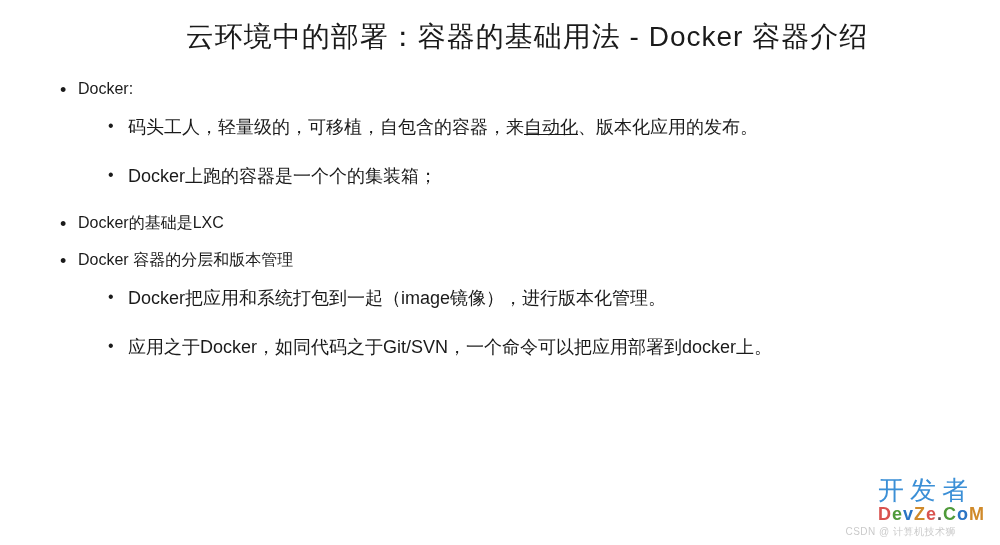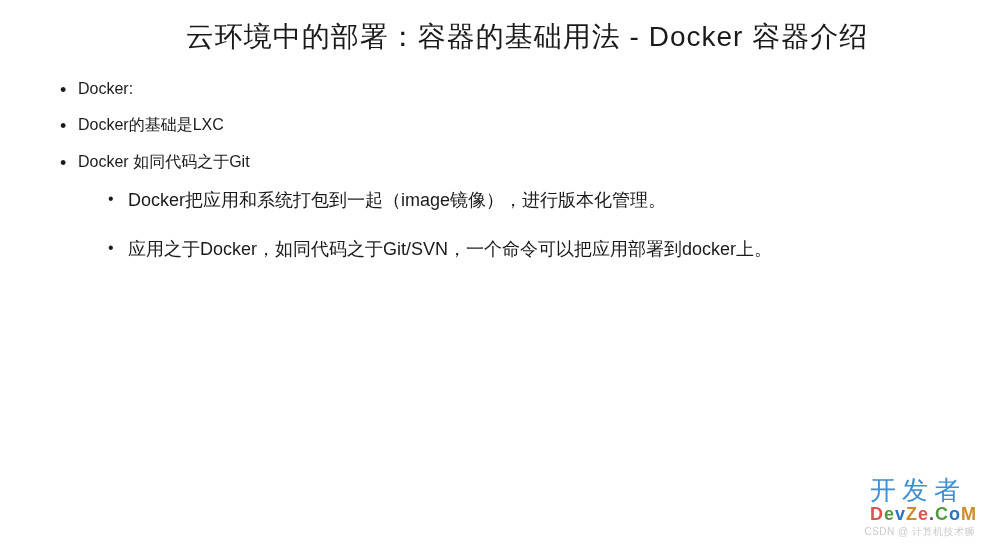--- a/index.html
+++ b/index.html
@@ -66,21 +66,21 @@
       position: absolute;
       left: 0;
       top: 0;
       font-size: 16px;
     }
     .underline {
       text-decoration: underline;
     }
     .watermark {
       position: absolute;
-      right: 23px;
+      right: 15px;
       bottom: 22px;
       text-align: left;
       line-height: 1;
     }
     .wm-top {
       font-size: 26px;
       color: #3b8fd6;
       letter-spacing: 6px;
       font-weight: 400;
       margin-bottom: 2px;
@@ -94,44 +94,52 @@
     .wm-bottom .e1 { color: #4f9a3a; }
     .wm-bottom .v1 { color: #2a74c4; }
     .wm-bottom .z1 { color: #d08a2a; }
     .wm-bottom .e2 { color: #d9534f; }
     .wm-bottom .dot { color: #555; }
     .wm-bottom .c1 { color: #4f9a3a; }
     .wm-bottom .o1 { color: #2a74c4; }
     .wm-bottom .m1 { color: #d08a2a; }
     .attribution {
       position: absolute;
-      right: 25px;
+      right: 44px;
       bottom: 6px;
       font-size: 10px;
       color: rgba(100,100,100,0.35);
       letter-spacing: 0.5px;
     }
   </style>
 </head>
 <body>
 
 <div class="slide">
   <h1 class="title">云环境中的部署：容器的基础用法 - Docker 容器介绍</h1>
 
   <ul class="outer">
     <li>
       <span class="li-label">Docker:</span>
+      <ul class="inner">
+        <li>
+          <span>码头工人，轻量级的，可移植，自包含的容器，来</span><span class="underline">自动化</span><span>、版本化应用的发布。</span>
+        </li>
+        <li>
+          <span>Docker上跑的容器是一个个的集装箱；</span>
+        </li>
+      </ul>
     </li>
 
     <li>
       <span class="li-label">Docker的基础是LXC</span>
     </li>
 
     <li>
-      <span class="li-label">Docker 如同代码之于Git</span>
+      <span class="li-label">Docker 容器的分层和版本管理</span>
       <ul class="inner">
         <li>
           <span>Docker把应用和系统打包到一起（image镜像），进行版本化管理。</span>
         </li>
         <li>
           <span>应用之于Docker，如同代码之于Git/SVN，一个命令可以把应用部署到docker上。</span>
         </li>
       </ul>
     </li>
   </ul>

